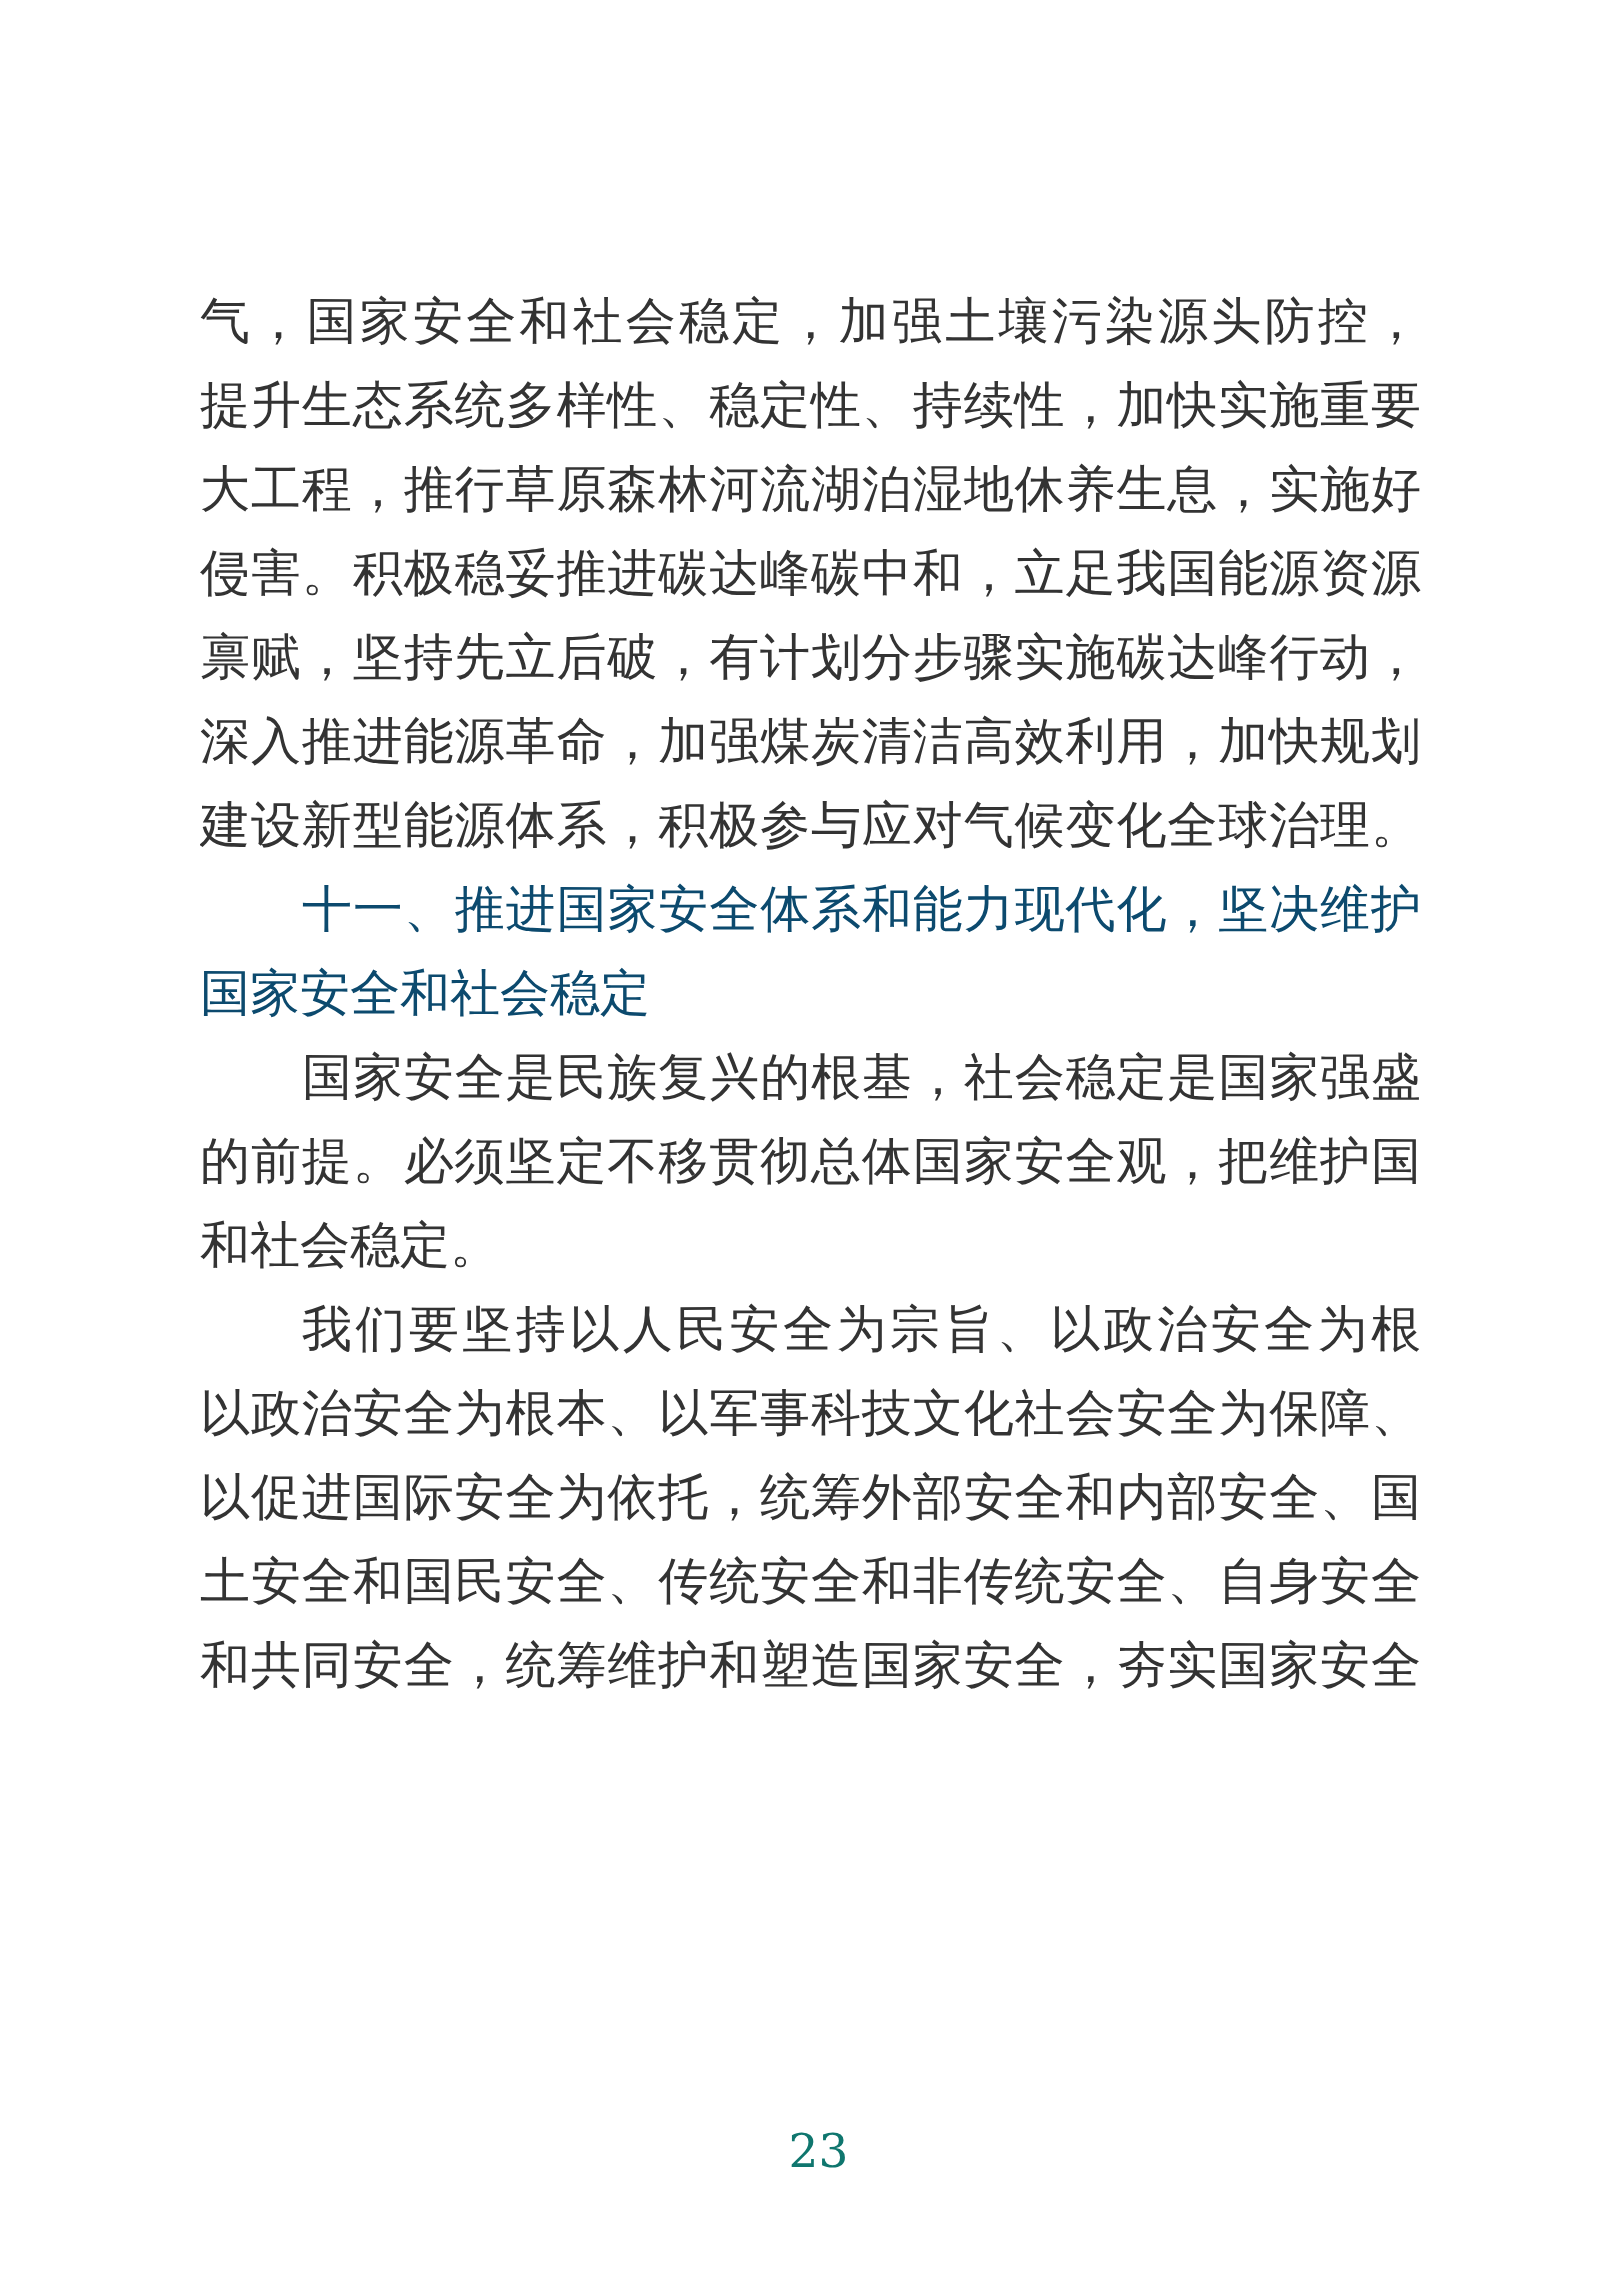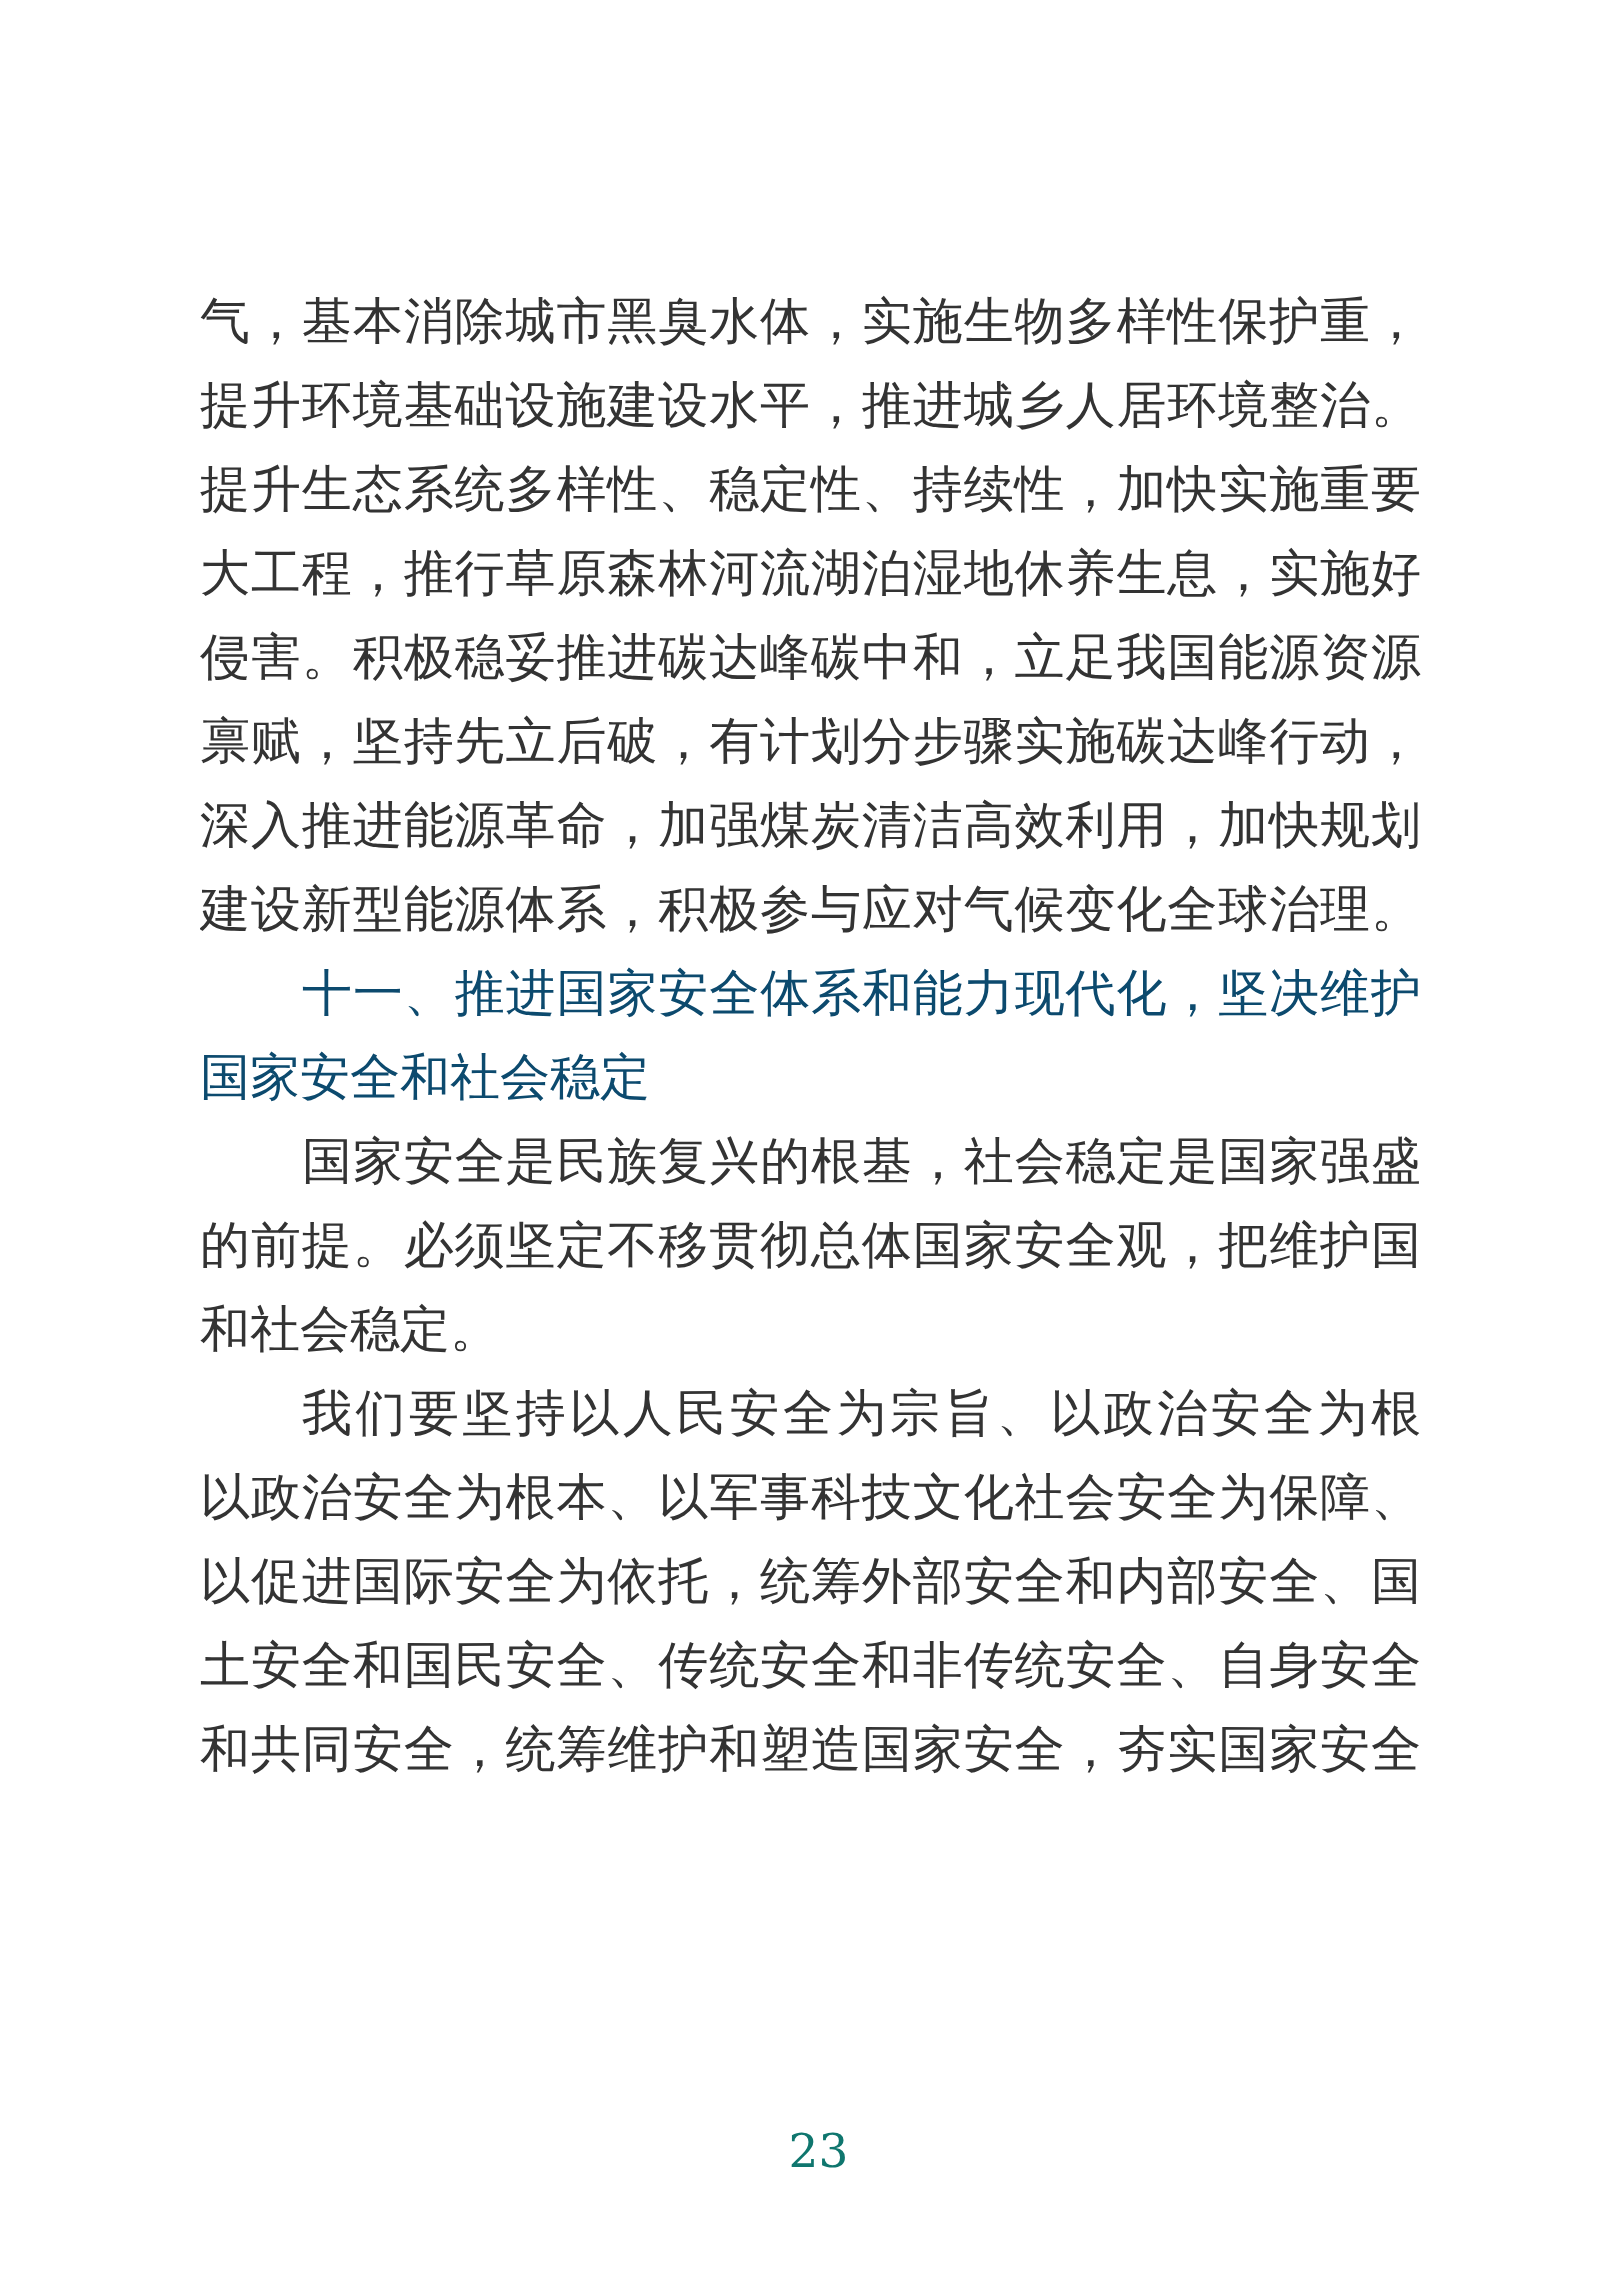--- a/index.html
+++ b/index.html
@@ -48,22 +48,21 @@
     line-height: 55px;
     color: #0f766e;
     font-family: "DejaVu Serif", serif;
   }
 </style>
 </head>
 <body>
 
 <div class="page">
   <div class="text-block">
-    <div class="line">气，基本消除城市黑臭水体，实施生物多样性保护重，</div>
-    <div class="line">提升环境基础设施建设水平，推进城乡人居环境整治。</div>
+    <div class="line">气，国家安全和社会稳定，加强土壤污染源头防控，</div>
     <div class="line">提升生态系统多样性、稳定性、持续性，加快实施重要</div>
     <div class="line">大工程，推行草原森林河流湖泊湿地休养生息，实施好</div>
     <div class="line">侵害。积极稳妥推进碳达峰碳中和，立足我国能源资源</div>
     <div class="line">禀赋，坚持先立后破，有计划分步骤实施碳达峰行动，</div>
     <div class="line">深入推进能源革命，加强煤炭清洁高效利用，加快规划</div>
     <div class="line">建设新型能源体系，积极参与应对气候变化全球治理。</div>
     <div class="line heading indent">十一、推进国家安全体系和能力现代化，坚决维护</div>
     <div class="line heading short">国家安全和社会稳定</div>
     <div class="line indent">国家安全是民族复兴的根基，社会稳定是国家强盛</div>
     <div class="line">的前提。必须坚定不移贯彻总体国家安全观，把维护国</div>

